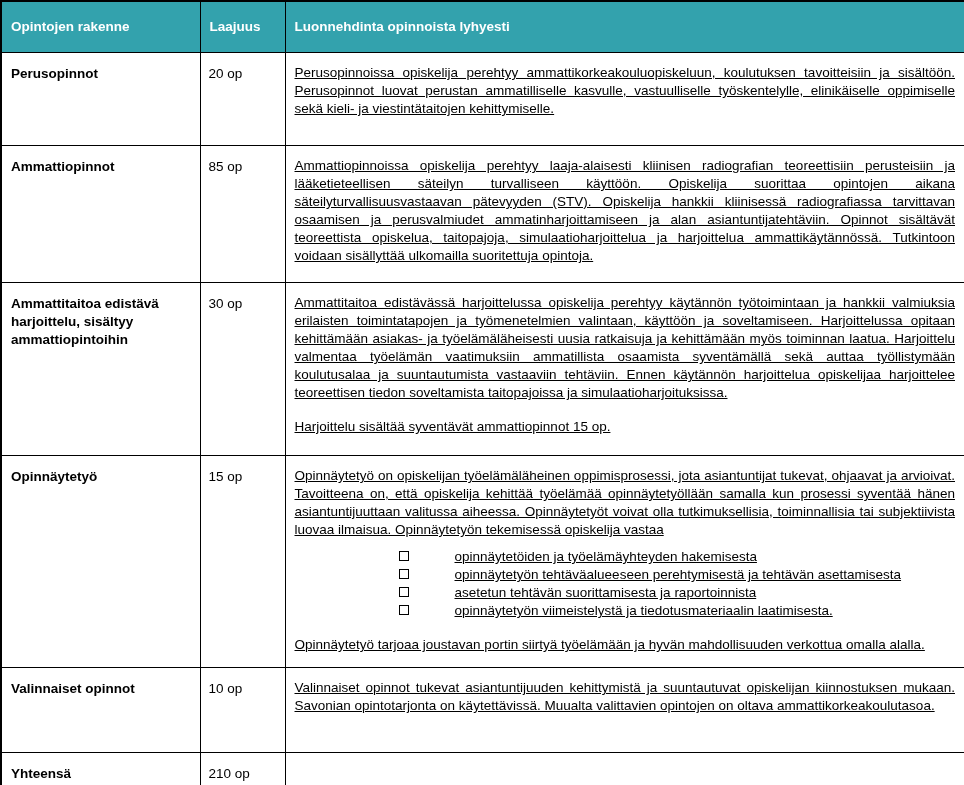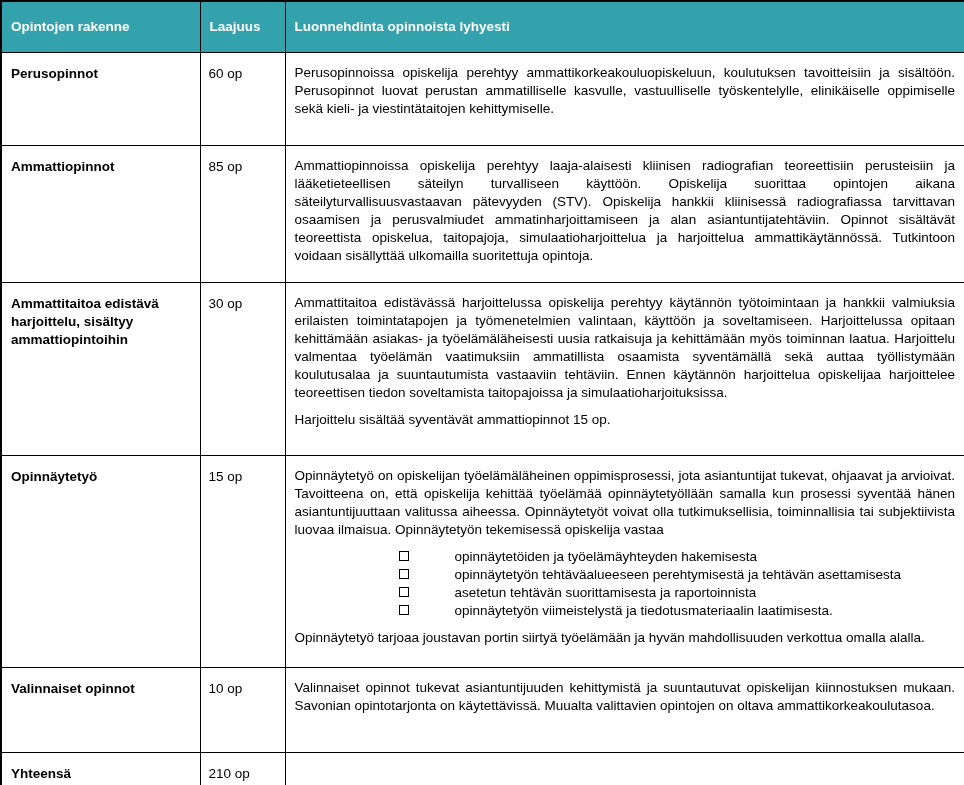--- a/index.html
+++ b/index.html
@@ -48,27 +48,28 @@
 
   td.name-cell {
     font-weight: bold;
     padding: 12px 9px 8px 9px;
   }
   td.credits-cell {
     padding: 12px 8px 8px 8px;
   }
   td.desc-cell {
     padding: 11px 9px 8px 9px;
+    text-decoration: underline;
   }
   td.desc-cell p {
     margin: 0;
     text-align: justify;
   }
   td.desc-cell p + p,
-  td.desc-cell ul + p { margin-top: 9px; }
+  td.desc-cell ul + p { margin-top: 16px; }
 
   ul.checklist {
     list-style: none;
     margin: 9px 0 0 0;
     padding: 0 0 0 104px;
   }
   ul.checklist li {
     display: flex;
     align-items: flex-start;
     margin: 0;
@@ -96,21 +97,21 @@
     <tr class="h-head">
       <th>Opintojen rakenne</th>
       <th>Laajuus</th>
       <th>Luonnehdinta opinnoista lyhyesti</th>
     </tr>
   </thead>
   <tbody>
 
     <tr class="h-r1">
       <td class="name-cell">Perusopinnot</td>
-      <td class="credits-cell">60 op</td>
+      <td class="credits-cell">20 op</td>
       <td class="desc-cell">
         <p>Perusopinnoissa opiskelija perehtyy ammattikorkeakouluopiskeluun, koulutuksen tavoitteisiin ja sisältöön. Perusopinnot luovat perustan ammatilliselle kasvulle, vastuulliselle työskentelylle, elinikäiselle oppimiselle sekä kieli- ja viestintätaitojen kehittymiselle.</p>
       </td>
     </tr>
 
     <tr class="h-r2">
       <td class="name-cell">Ammattiopinnot</td>
       <td class="credits-cell">85 op</td>
       <td class="desc-cell">
         <p>Ammattiopinnoissa opiskelija perehtyy laaja-alaisesti kliinisen radiografian teoreettisiin perusteisiin ja lääketieteellisen säteilyn turvalliseen käyttöön. Opiskelija suorittaa opintojen aikana säteilyturvallisuusvastaavan pätevyyden (STV). Opiskelija hankkii kliinisessä radiografiassa tarvittavan osaamisen ja perusvalmiudet ammatinharjoittamiseen ja alan asiantuntijatehtäviin. Opinnot sisältävät teoreettista opiskelua, taitopajoja, simulaatioharjoittelua ja harjoittelua ammattikäytännössä. Tutkintoon voidaan sisällyttää ulkomailla suoritettuja opintoja.</p>

